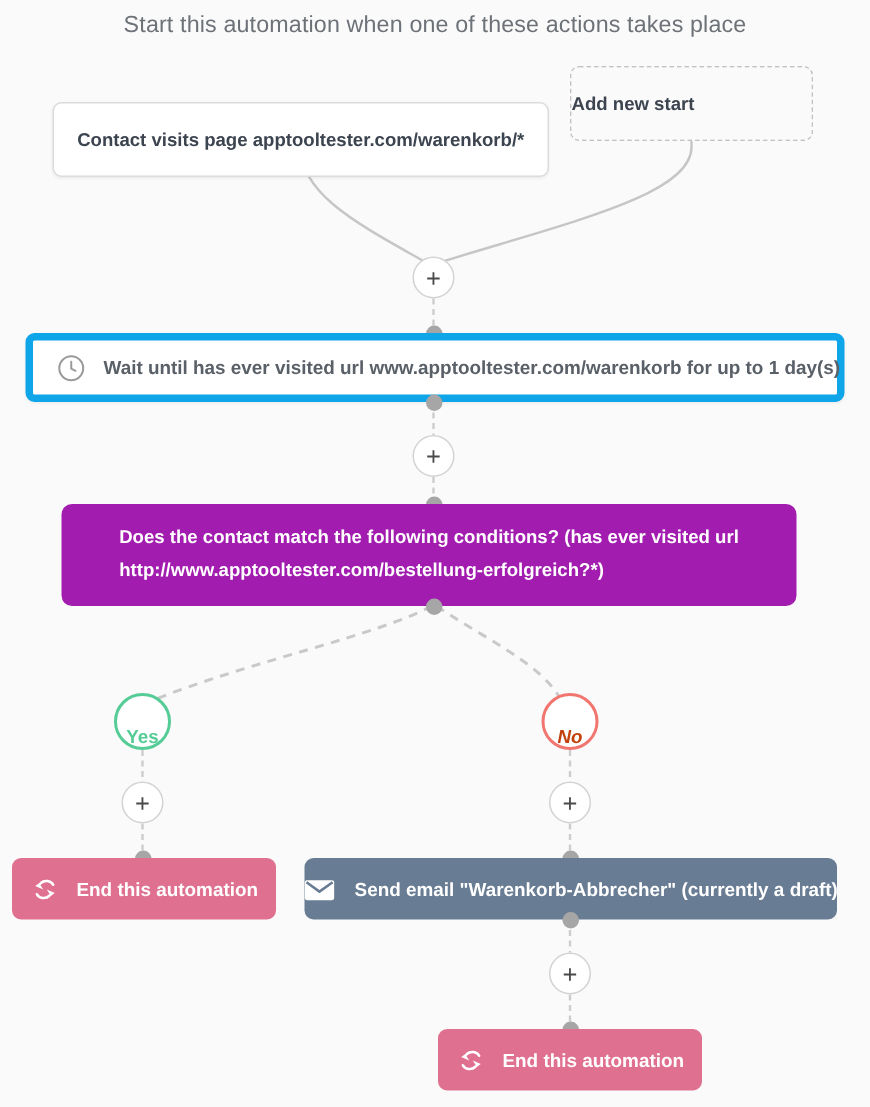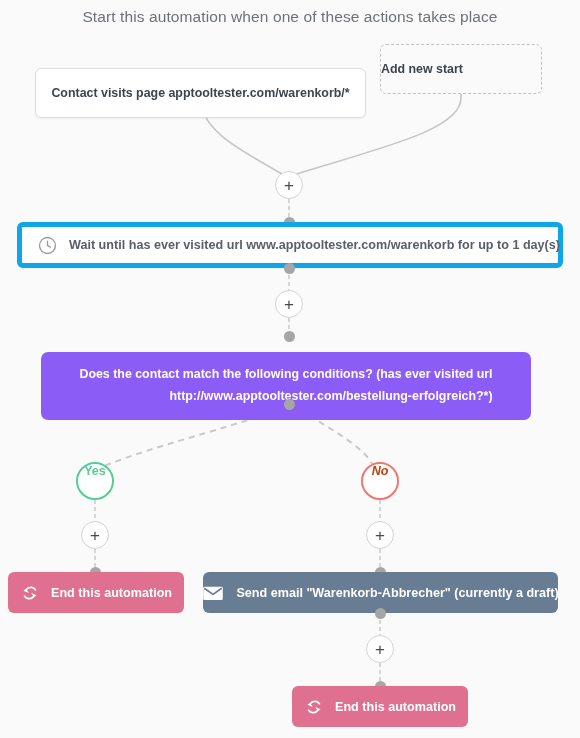--- a/index.html
+++ b/index.html
@@ -82,37 +82,36 @@
   }
   .wait-box .label {
     font-size: 12.6px;
     font-weight: bold;
     color: #5a6068;
     white-space: nowrap;
     margin-left: 12px;
   }
 
   .cond-box {
-    background: #8b5cf6;
+    background: #a21caf;
     border-radius: 7px;
     flex-direction: column;
     justify-content: center;
     padding: 8px 18px;
     box-sizing: border-box;
-    margin-top: 16px;
   }
   .cond-box .label {
     font-size: 12.4px;
     font-weight: bold;
     color: #ffffff;
     line-height: 1.75;
     text-align: center;
   }
   .cond-box .label .line1 { display: block; }
-  .cond-box .label .line2 { display: block; text-align: right; }
+  .cond-box .label .line2 { display: block; text-align: left; }
 
   .pink-box {
     background: #e07090;
     border-radius: 6px;
     justify-content: center;
     padding: 16px 16px;
   }
   .pink-box .label {
     font-size: 12.6px;
     font-weight: bold;
@@ -155,21 +154,21 @@
 
   
   .branch-node {
     position: absolute;
     width: 38px;
     height: 38px;
     border-radius: 50%;
     background: #ffffff;
     box-sizing: border-box;
     display: flex;
-    align-items: flex-start;
+    align-items: flex-end;
     justify-content: center;
     font-size: 12.5px;
     font-weight: bold;
   }
   .branch-yes { border: 2px solid #55cc96; color: #55cc96; }
   .branch-no  { border: 2px solid #f0766f; color: #c2410c; font-style: italic; }
 
   
   .dot {
     position: absolute;

